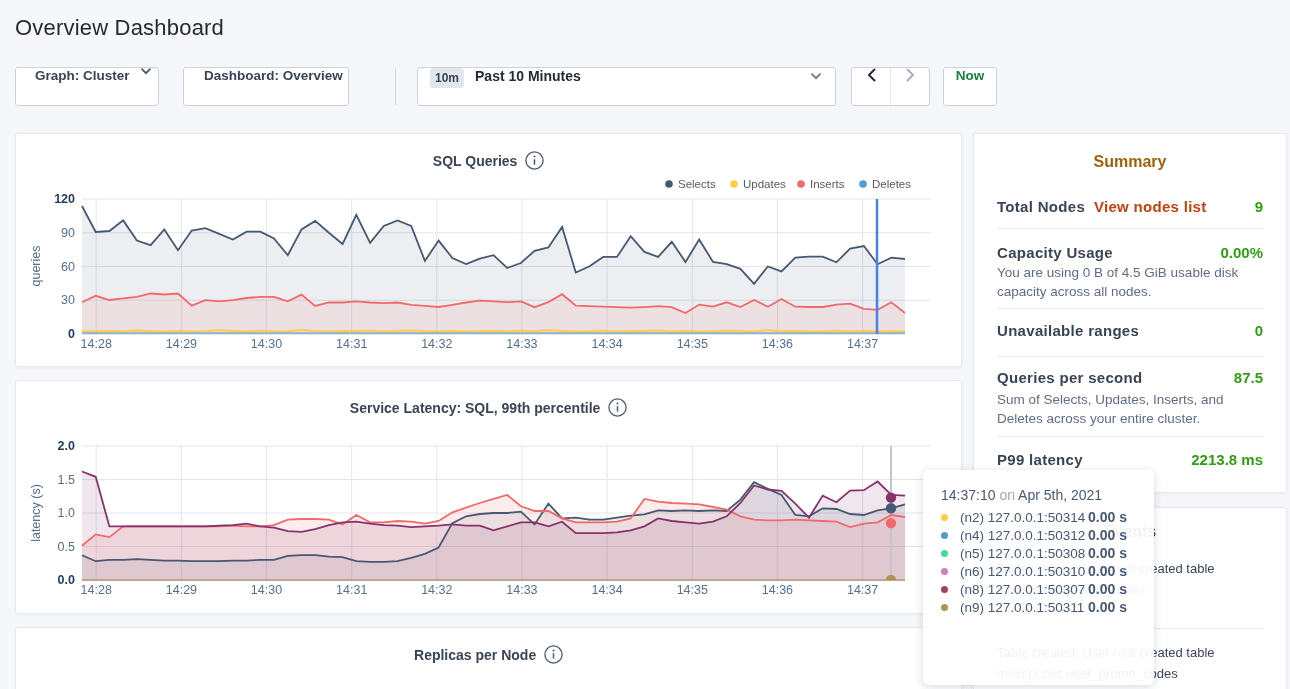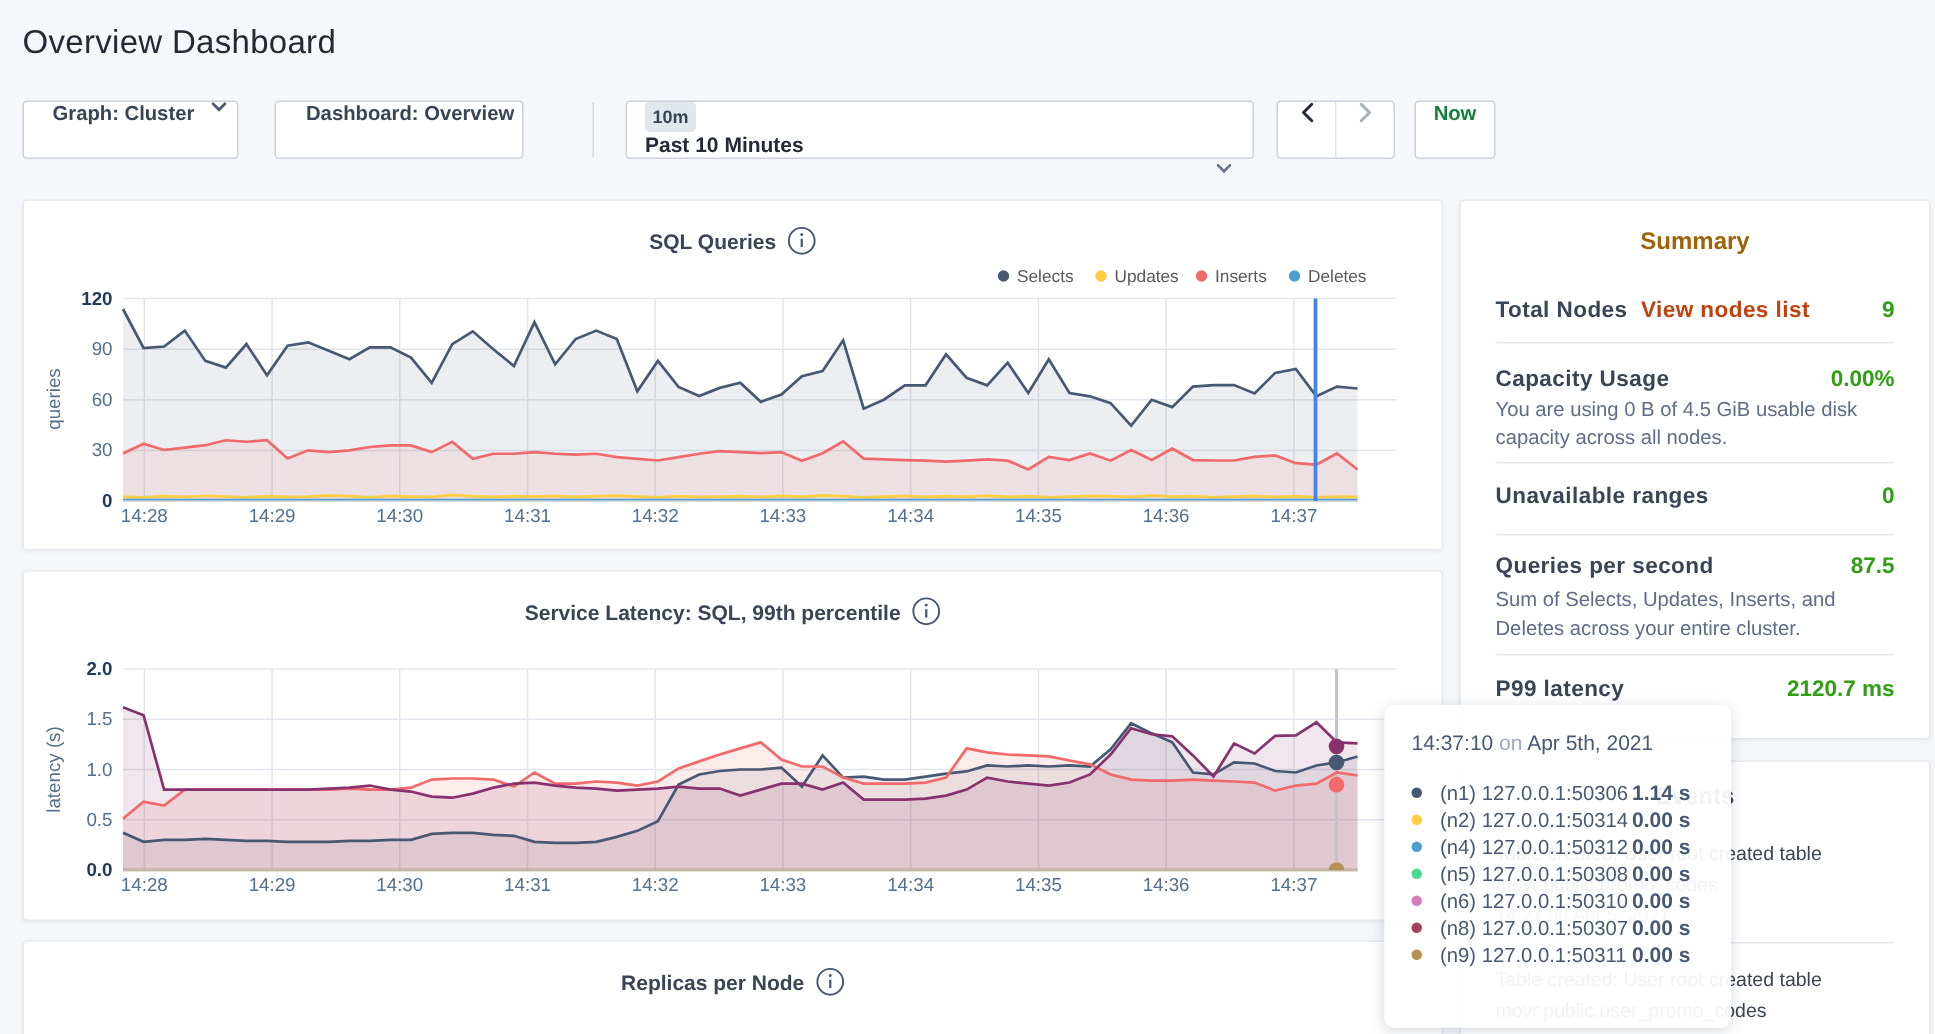--- a/index.html
+++ b/index.html
@@ -29,21 +29,21 @@
 <body>
 <h1>Overview Dashboard</h1>
 
 <div class="box" style="left:15px; width:144px; padding-left:19px;">Graph:&nbsp;Cluster&nbsp;&nbsp;&nbsp;<svg width="10" height="7" viewBox="0 0 10 7" style="vertical-align:1px">
       <path d="M1 1.2 L5 5.2 L9 1.2" fill="none" stroke="#475872" stroke-width="1.8" stroke-linecap="round"></path>
     </svg></div>
 <div class="box" style="left:183px; width:166px; padding-left:20px;">Dashboard:&nbsp;Overview&nbsp;&nbsp;&nbsp;<svg width="10" height="7" viewBox="0 0 10 7" style="vertical-align:1px">
       <path d="M1 1.2 L5 5.2 L9 1.2" fill="none" stroke="#475872" stroke-width="1.8" stroke-linecap="round"></path>
     </svg></div>
 <div class="abs" style="left:395px; top:68px; width:1px; height:37px; background:#d5dae2;"></div>
-<div class="box" style="left:417px; width:419px; padding-left:12px; color:#242a35; font-size:14px;flex-direction:column;">
+<div class="box" style="left:417px; width:419px; padding-left:12px; color:#242a35; font-size:14px;">
   <span class="badge">10m</span>Past 10 Minutes
   <span style="margin-left:auto; margin-right:14px;"><svg width="10" height="7" viewBox="0 0 10 7" style="vertical-align:1px">
         <path d="M1 1.2 L5 5.2 L9 1.2" fill="none" stroke="#6b7688" stroke-width="1.8" stroke-linecap="round"></path>
       </svg></span>
 </div>
 <div class="box" style="left:851px; width:79px; padding:0;">
   <span style="flex:1; text-align:center;"><svg width="9" height="14" viewBox="0 0 9 14">
         <path d="M7.5 1.5 L2 7 L7.5 12.5" fill="none" stroke="#242a35" stroke-width="2" stroke-linecap="round" stroke-linejoin="round"></path>
       </svg></span>
   <span style="width:1px; height:37px; background:#e1e5eb;"></span>
@@ -190,38 +190,33 @@
   </div>
 <div class="sdiv" style="left:997px; top:356px; width:266px;"></div>
 <div class="srow" style="left:997px; top:369px; width:266px;">
     <span class="shead">Queries per second</span>
     <span class="sval">87.5</span>
   </div>
 <div class="sdesc" style="left:997px; top:391px; width:270px;">Sum of Selects, Updates, Inserts, and Deletes across your entire cluster.</div>
 <div class="sdiv" style="left:997px; top:436px; width:266px;"></div>
 <div class="srow" style="left:997px; top:451px; width:266px;">
     <span class="shead">P99 latency</span>
-    <span class="sval">2120.7 ms</span>
+    <span class="sval">2213.8 ms</span>
   </div>
 
 <div class="panel" style="left:973px; top:507px; width:314px; height:260px;"></div>
 <div class="abs" style="left:973px; top:523px; width:314px; text-align:center; font-size:16px; font-weight:700; color:#394455;">Events</div>
 <div class="abs" style="left:997px; top:559px; width:268px; font-size:13px; color:#394455; line-height:20.5px;">Table created: User root created table<br>movr.public.promo_codes</div>
 <div class="abs" style="left:997px; top:603px; width:268px; font-size:12.5px; color:#8a93a2;">14:21 on Apr 5, 2021</div>
 <div class="sdiv" style="left:997px; top:628px; width:266px;"></div>
 <div class="abs" style="left:997px; top:643px; width:268px; font-size:13px; color:#394455; line-height:20.5px;">Table created: User root created table<br>movr.public.user_promo_codes</div>
 
 <div class="abs" style="left:923px; top:470px; width:231px; height:215px; background:rgba(255,255,255,0.93);
      border-radius:6px; box-shadow:0 2px 10px rgba(40,50,70,0.18); padding:17px 0 0 18px;">
-  <div style="font-size:14px; color:#475872; margin-bottom:16px;">14:37:10 <span style="color:#9fa9ba">on</span> Apr 5th, 2021</div>
-  <div class="ttrow">
-      <span class="ttdot" style="background:#475872"></span>
-      <span class="ttlab">(n1) 127.0.0.1:50306</span>
-      <span class="ttval">1.14&nbsp;s</span>
-    </div>
+  <div style="font-size:14px; color:#475872; margin-bottom:5px;">14:37:10 <span style="color:#9fa9ba">on</span> Apr 5th, 2021</div>
     <div class="ttrow">
       <span class="ttdot" style="background:#FFCD44"></span>
       <span class="ttlab">(n2) 127.0.0.1:50314</span>
       <span class="ttval">0.00&nbsp;s</span>
     </div>
     <div class="ttrow">
       <span class="ttdot" style="background:#4E9FD1"></span>
       <span class="ttlab">(n4) 127.0.0.1:50312</span>
       <span class="ttval">0.00&nbsp;s</span>
     </div>

